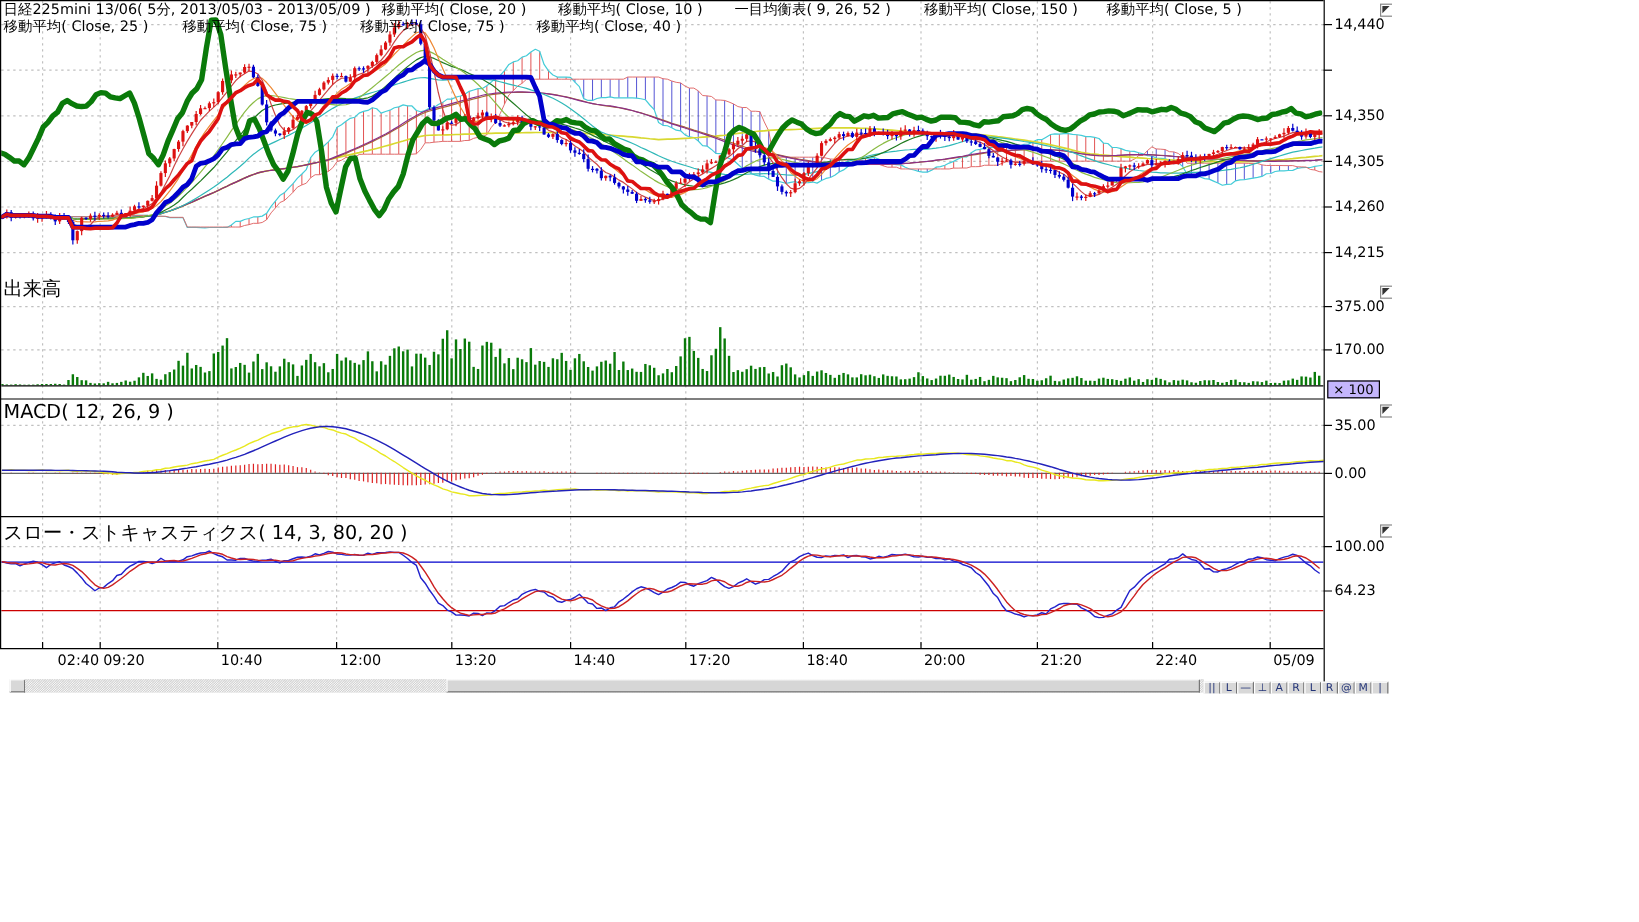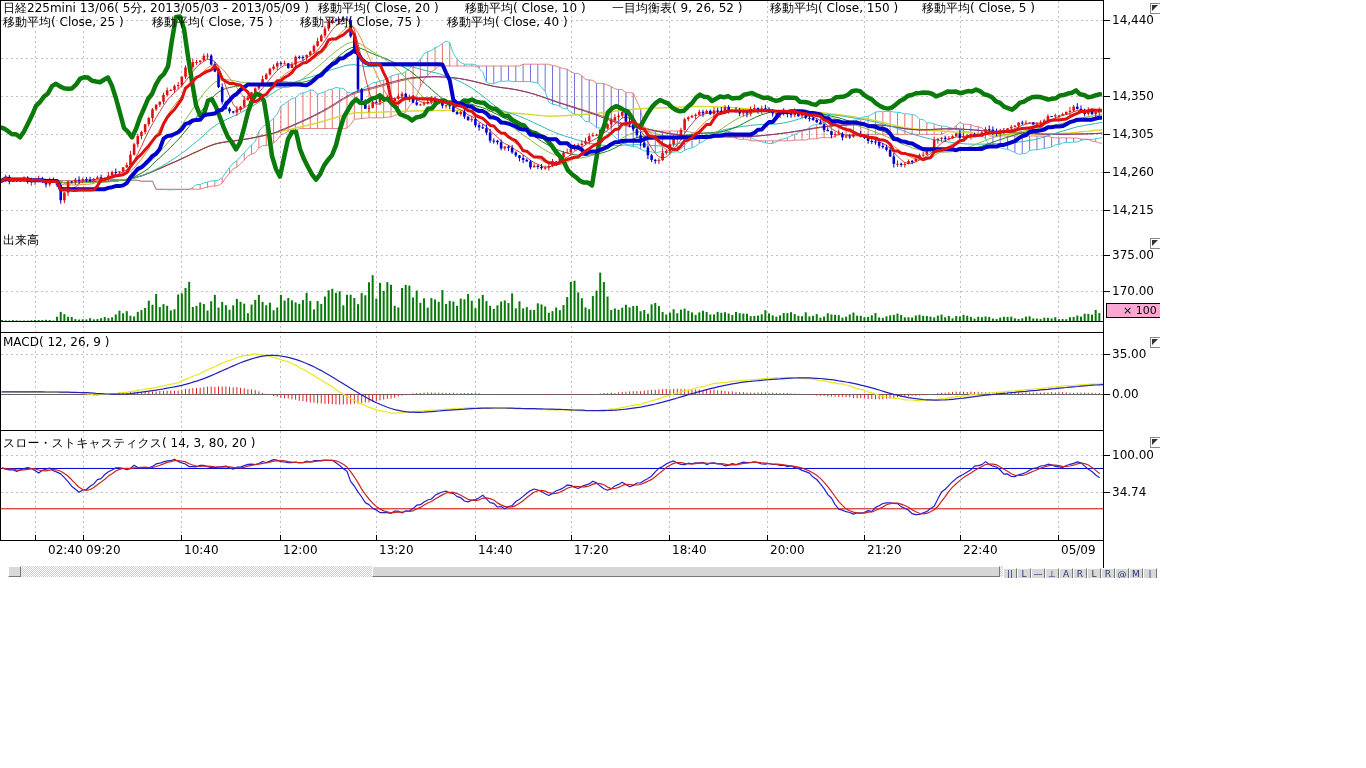--- a/index.html
+++ b/index.html
@@ -1,25 +1,25 @@
 <!DOCTYPE html>
 <html><head>
 <meta charset="utf-8">
 <style>
   html,body{margin:0;padding:0;background:#fff;}
   #page{position:relative;width:1366px;height:768px;background:#ffffff;overflow:hidden;
         font-family:"DejaVu Sans","Liberation Sans",sans-serif;color:#000;}
   #app{position:absolute;left:0;top:0;width:1160px;height:578px;background:#fff;overflow:hidden;}
   #plot{position:absolute;left:0;top:0;}
   .hdr{position:absolute;font-size:12px;white-space:nowrap;line-height:13px;}
-  .pane-label{position:absolute;font-size:12px;white-space:nowrap;line-height:13px;}
+  .pane-label{position:absolute;font-size:16px;white-space:nowrap;line-height:13px;}
   .ylab{position:absolute;font-size:12px;line-height:12px;white-space:nowrap;text-align:right;}
   .xlab{position:absolute;font-size:12px;line-height:12px;white-space:nowrap;}
-  .badge{position:absolute;left:1106px;top:303px;height:13px;line-height:13px;border:1px solid #000;
-         background:#f9a8d4;font-size:11px;padding:0 16px;white-space:nowrap;}
+  .badge{position:absolute;left:1106px;top:317px;height:13px;line-height:13px;border:1px solid #000;
+         background:#c4b5fd;font-size:11px;padding:0 4px;white-space:nowrap;}
   .pane-arrow{position:absolute;left:1150px;width:11px;height:11px;background:#fff;border:1px solid #888;box-sizing:border-box;}
   .pane-arrow svg{display:block;}
   .sb-btn{position:absolute;background:#d8d8d8;border:1px solid;border-color:#fff #777 #777 #fff;box-sizing:border-box;}
   .sb-track{position:absolute;left:21px;top:566px;width:982px;height:11px;
             background-image:linear-gradient(45deg,#fff 25%,transparent 25%,transparent 75%,#fff 75%),
                              linear-gradient(45deg,#fff 25%,#d0d0d0 25%,#d0d0d0 75%,#fff 75%);
             background-size:2px 2px;background-position:0 0,1px 1px;background-color:#e2e2e2;}
   .sb-thumb{position:absolute;left:372px;top:566px;width:628px;height:11px;background:#d6d6d6;
             border:1px solid;border-color:#fff #777 #777 #fff;box-sizing:border-box;}
   .tbtn{position:absolute;top:568px;width:14px;height:13px;background:#d8d8d8;border:1px solid;
@@ -1505,21 +1505,21 @@
         <span class="ylab" style="left: 1148px; top: 51.9998px; margin-left: 48px;">14,395</span>
         <span class="ylab" style="left: 1112px; top: 89.9996px;">14,350</span>
         <span class="ylab" style="left: 1112px; top: 127.999px;">14,305</span>
         <span class="ylab" style="left: 1112px; top: 165.999px;">14,260</span>
         <span class="ylab" style="left: 1112px; top: 203.999px;">14,215</span>
         <span class="ylab" style="left: 1112px; top: 249px;">375.00</span>
         <span class="ylab" style="left: 1112px; top: 285.08px;">170.00</span>
         <span class="ylab" style="left: 1112px; top: 348px;">35.00</span>
         <span class="ylab" style="left: 1112px; top: 388px;">0.00</span>
         <span class="ylab" style="left: 1112px; top: 449px;">100.00</span>
-        <span class="ylab" style="left: 1112px; top: 486px;">34.74</span>
+        <span class="ylab" style="left: 1112px; top: 486px;">64.23</span>
       </div>
     <div id="xlabels">
         <span class="xlab" style="left: 48px; top: 544px;">02:40</span>
         <span class="xlab" style="left: 86px; top: 544px;">09:20</span>
         <span class="xlab" style="left: 184px; top: 544px; text-align: right;">10:40</span>
         <span class="xlab" style="left: 283px; top: 544px;">12:00</span>
         <span class="xlab" style="left: 379px; top: 544px;">13:20</span>
         <span class="xlab" style="left: 478px; top: 544px;">14:40</span>
         <span class="xlab" style="left: 574px; top: 544px;">17:20</span>
         <span class="xlab" style="left: 672px; top: 544px;">18:40</span>

